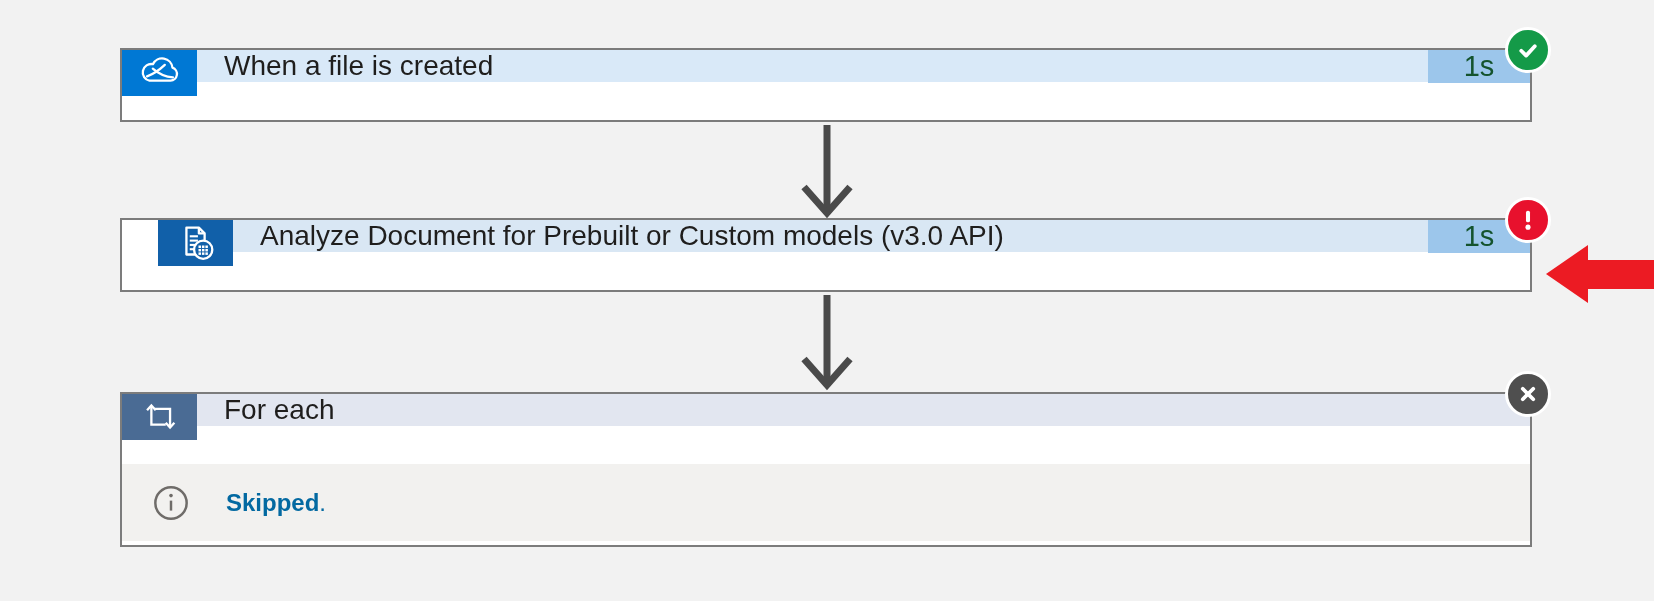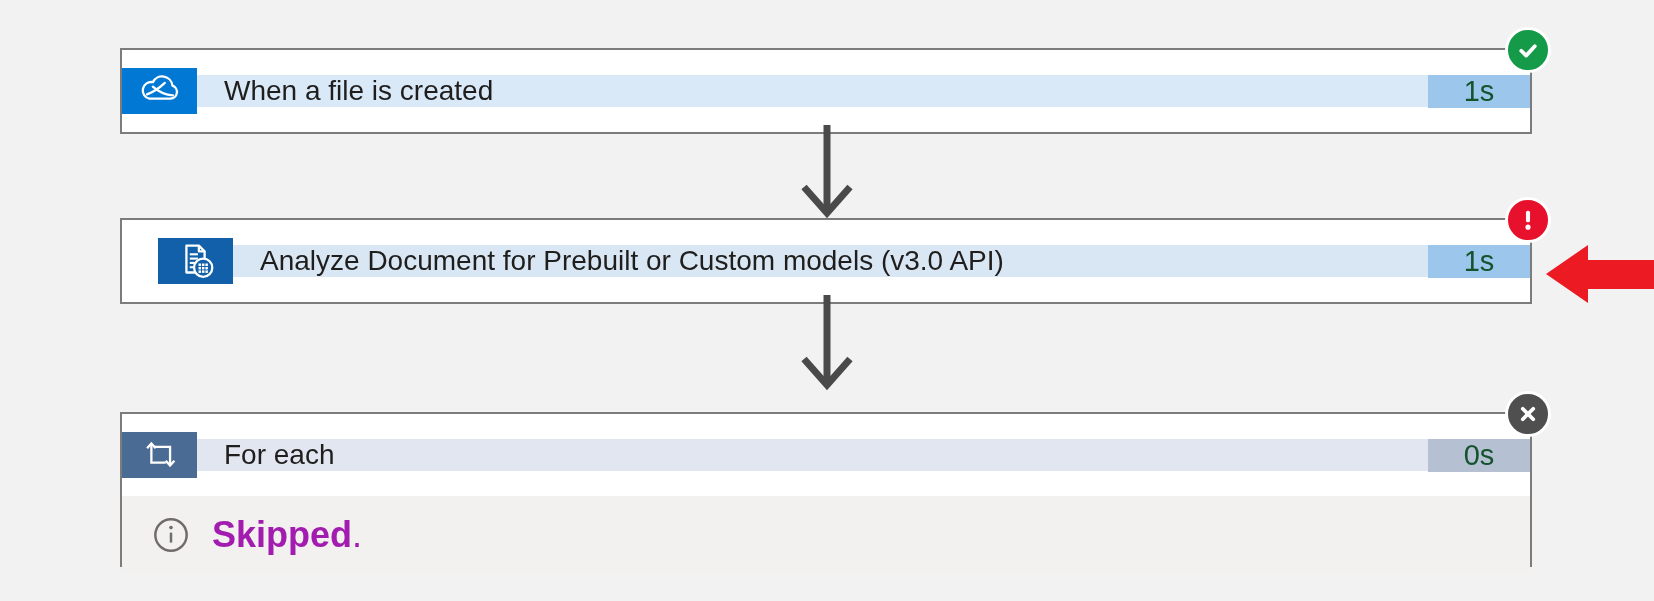--- a/index.html
+++ b/index.html
@@ -1,42 +1,42 @@
 <!DOCTYPE html>
 <html><head>
 <meta charset="utf-8">
 <style>
   html,body{margin:0;padding:0;}
   body{font-family:"Liberation Sans",sans-serif;}
   .canvas{position:relative;width:1654px;height:601px;background:#F2F2F2;overflow:hidden;}
 
   .step-card{position:absolute;left:120px;width:1412px;border:2px solid #7C7C7C;box-sizing:border-box;background:#fff;}
-  .step-header{display:flex;align-items:center;height:82px;}
+  .step-header{display:flex;align-items:flex-start;height:70px;}
   .icon-cell{width:75px;flex:0 0 75px;display:flex;align-items:center;justify-content:center;}
   .title-cell{flex:1;display:flex;align-items:center;padding-left:27px;font-size:28px;color:#1F1E1D;white-space:nowrap;overflow:hidden;}
   .duration-cell{width:102px;flex:0 0 102px;display:flex;align-items:center;justify-content:center;font-size:29px;color:#14532d;}
 
   #step-1{top:48px;}
   #step-2{top:218px;padding-left:36px;}
-  #step-3{top:412px;height:155px;}
+  #step-3{top:392px;height:155px;}
 
   #step-1 .icon-cell{background:#0078D4;}
   #step-1 .title-cell{background:#D9E9F8;}
   #step-1 .duration-cell{background:#9CC6EB;}
 
   #step-2 .icon-cell{background:#1160A9;}
   #step-2 .title-cell{background:#D9E7F4;}
   #step-2 .duration-cell{background:#9CC6EB;}
 
   #step-3 .icon-cell{background:#4A6B94;}
   #step-3 .title-cell{background:#E2E6F0;}
   #step-3 .duration-cell{background:#B5C0D2;}
 
   .status-section{height:77px;background:#F2F1EF;display:flex;align-items:center;padding-left:30px;}
-  .status-text{font-size:36px;color:#a21caf;margin-left:22px;}
+  .status-text{font-size:24px;color:#0369a1;margin-left:36px;}
   .status-text b{font-weight:bold;}
 
   .badge{position:absolute;top:-23px;right:-21px;width:40px;height:40px;border-radius:50%;
          border:3px solid #FFFFFF;display:flex;align-items:center;justify-content:center;z-index:5;}
   .badge-check{background:#149A48;}
   .badge-error{background:#E8112D;}
   .badge-cancel{background:#4F4F4F;}
 
   .flow-arrow{position:absolute;left:799px;}
   #arrow-1{top:125px;}
@@ -121,21 +121,20 @@
     <div class="step-header">
       <div class="icon-cell">
         <svg width="46" height="46" viewBox="0 0 48 48" fill="none" stroke="#FFFFFF" stroke-width="2.4" stroke-linejoin="miter">
           <path d="M15,12.5 V32 H30"></path>
           <path d="M10.5,17 L15,12 L19.5,17"></path>
           <path d="M18,15.5 H34.5 V34.5"></path>
           <path d="M30,30 L34.5,35 L39,30"></path>
         </svg>
       </div>
       <div class="title-cell">For each</div>
-      <div class="duration-cell">0s</div>
     </div>
     <div class="status-section">
       <svg width="38" height="38" viewBox="0 0 40 40" fill="none">
         <circle cx="20" cy="20" r="16.5" stroke="#6F6C69" stroke-width="2.6"></circle>
         <line x1="20" y1="17.5" x2="20" y2="28" stroke="#6F6C69" stroke-width="2.6"></line>
         <circle cx="20" cy="12.2" r="1.9" fill="#6F6C69"></circle>
       </svg>
       <div class="status-text">
         <b>Skipped</b><span>.</span>
       </div>

